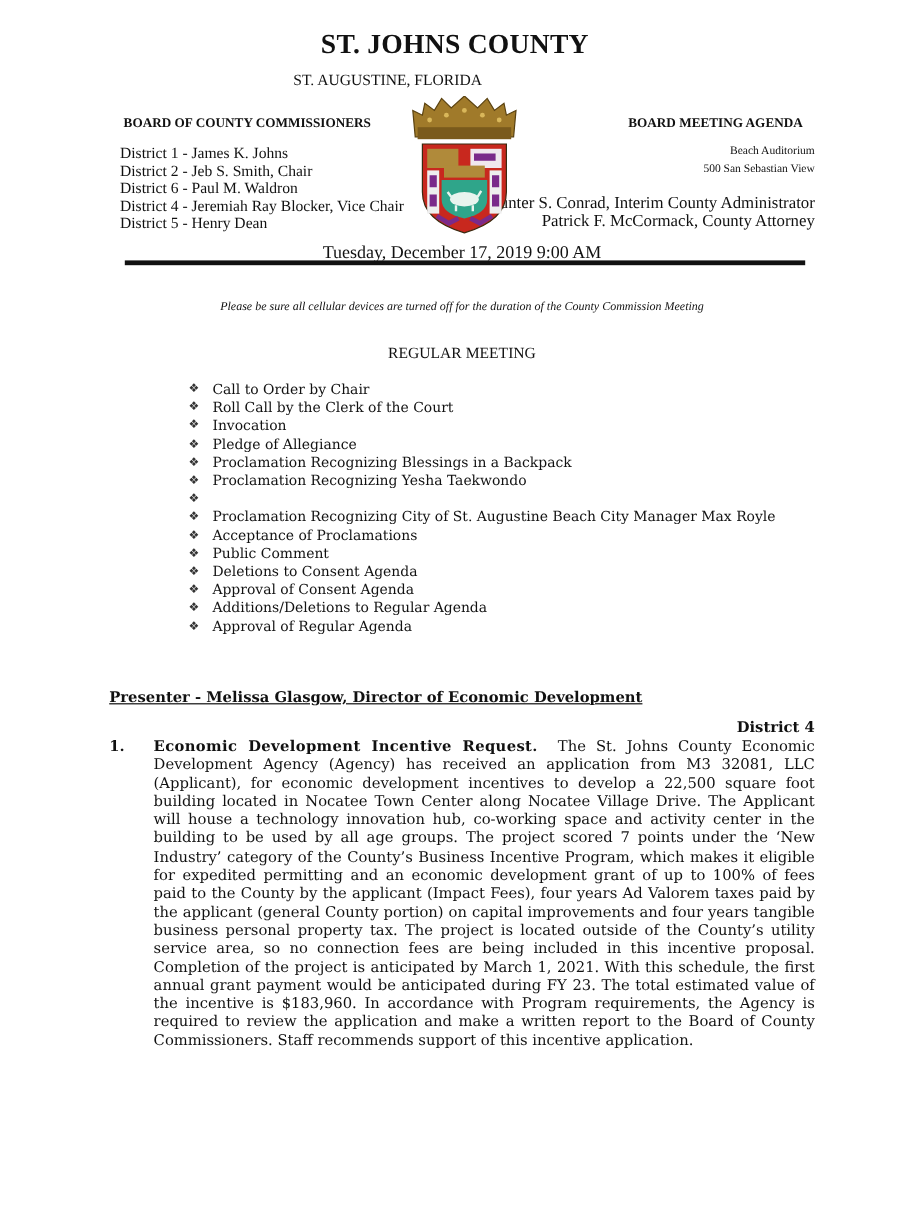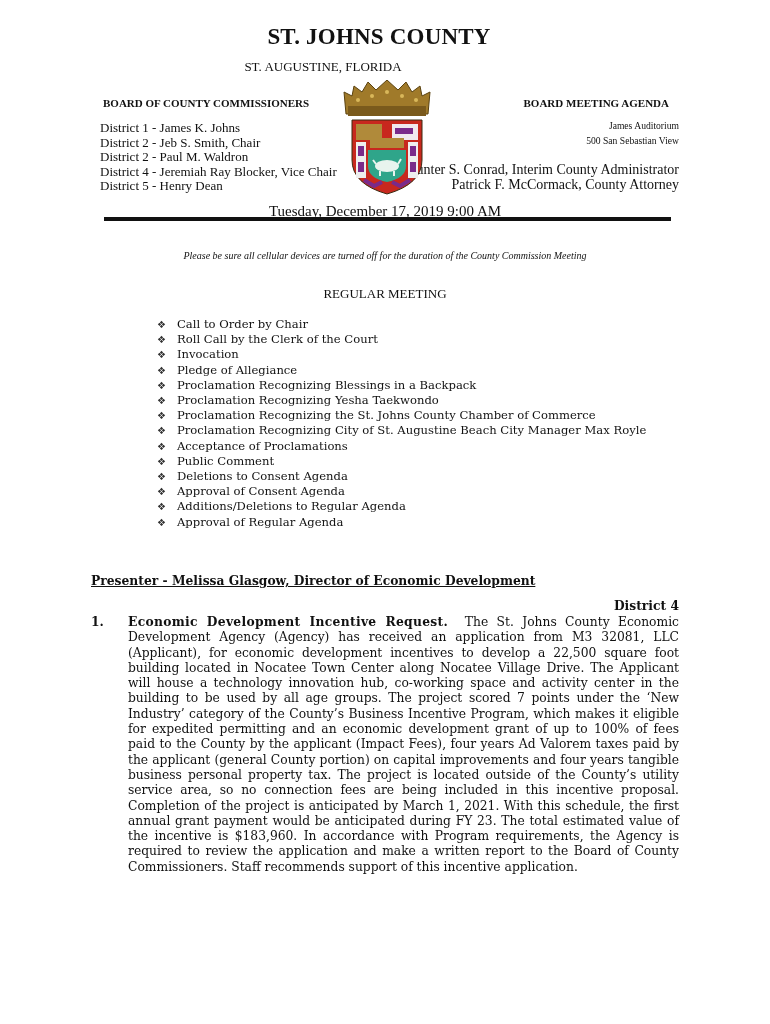--- a/index.html
+++ b/index.html
@@ -41,27 +41,27 @@
 
 <div class="abs serif title">ST. JOHNS COUNTY</div>
 <div class="abs serif subtitle">ST. AUGUSTINE, FLORIDA</div>
 
 <div class="abs serif hdr-left">BOARD OF COUNTY COMMISSIONERS</div>
 <div class="abs serif hdr-right">BOARD MEETING AGENDA</div>
 
 <div class="abs serif districts">
   <div>District 1 - James K. Johns</div>
   <div>District 2 - Jeb S. Smith, Chair</div>
-  <div>District 2 - Paul M. Waldron</div>
+  <div>District 6 - Paul M. Waldron</div>
   <div>District 4 - Jeremiah Ray Blocker, Vice Chair</div>
   <div>District 5 - Henry Dean</div>
 </div>
 
 <div class="abs serif venue">
-  <div>James Auditorium</div>
+  <div>Beach Auditorium</div>
   <div>500 San Sebastian View</div>
 </div>
 <div class="abs serif officials">
   <div>Hunter S. Conrad, Interim County Administrator</div>
   <div>Patrick F. McCormack, County Attorney</div>
 </div>
 
 <div class="abs crest">
   <svg width="94" height="118" viewBox="0 0 94 118">
 
@@ -120,21 +120,20 @@
   <li>
       <span class="bullet">❖</span>
       <span>Proclamation Recognizing Blessings in a Backpack</span>
     </li>
   <li>
       <span class="bullet">❖</span>
       <span>Proclamation Recognizing Yesha Taekwondo</span>
     </li>
   <li>
       <span class="bullet">❖</span>
-      <span>Proclamation Recognizing the St. Johns County Chamber of Commerce</span>
     </li>
   <li>
       <span class="bullet">❖</span>
       <span>Proclamation Recognizing City of St. Augustine Beach City Manager Max Royle</span>
     </li>
   <li>
       <span class="bullet">❖</span>
       <span>Acceptance of Proclamations</span>
     </li>
   <li>

